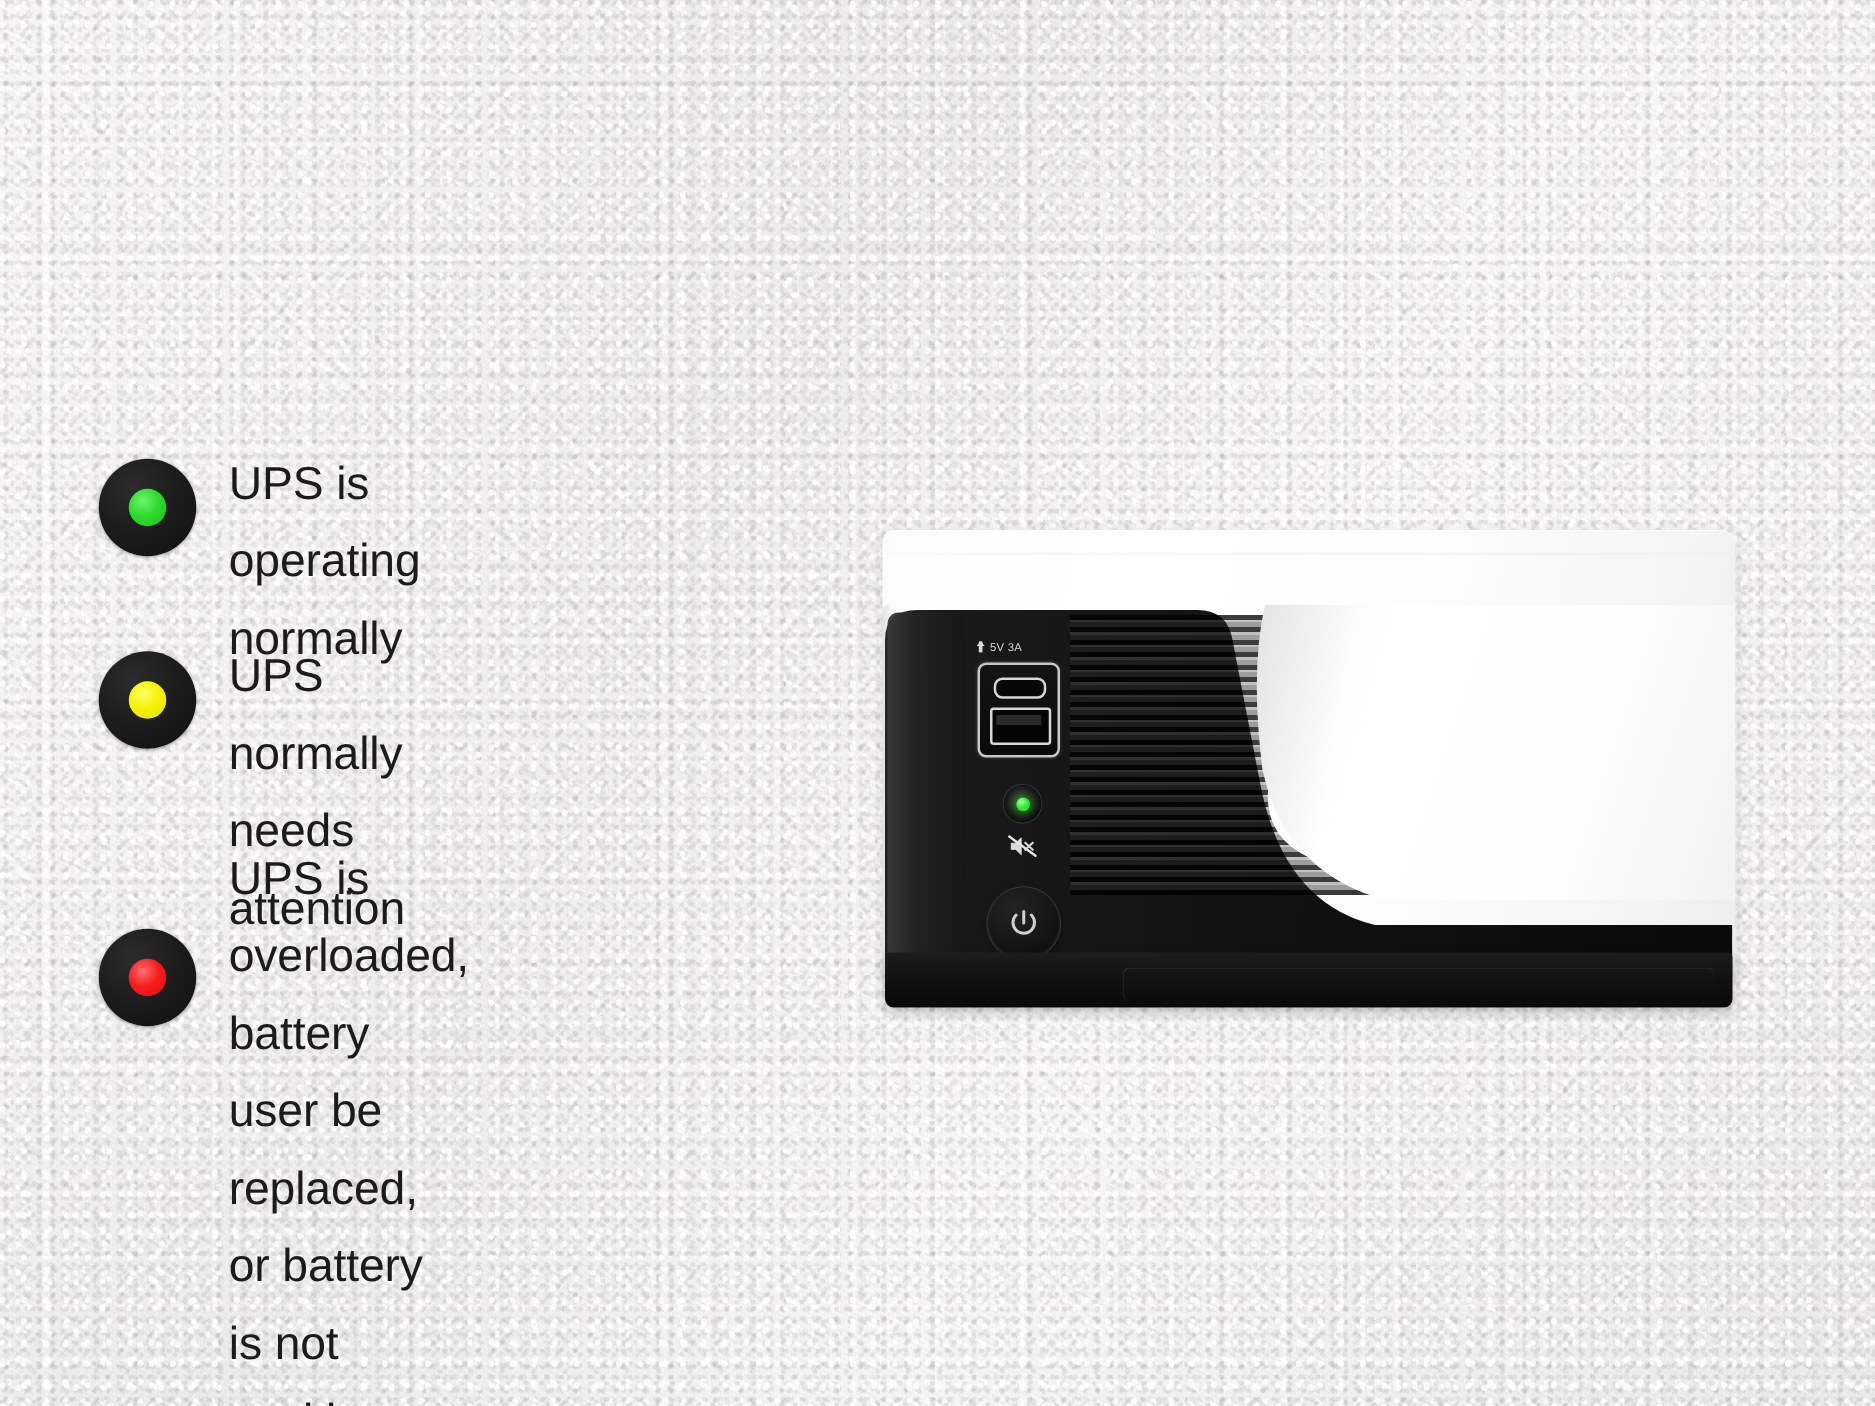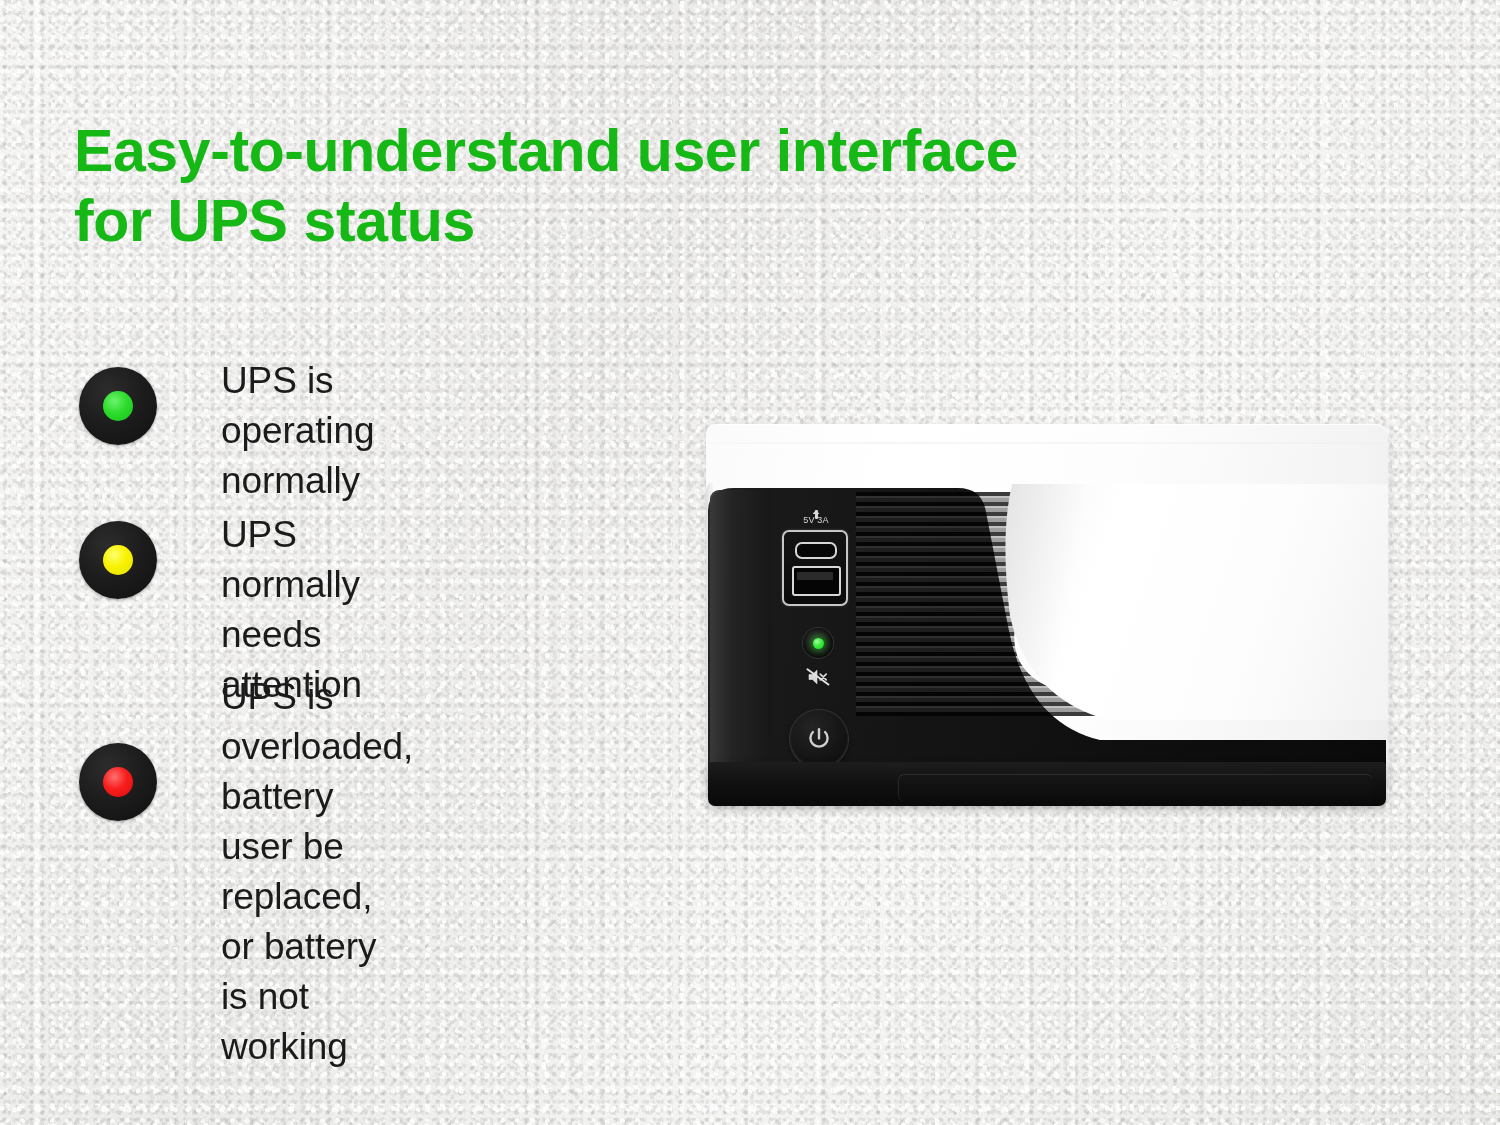--- a/index.html
+++ b/index.html
@@ -114,24 +114,23 @@
   .led-yellow{ background: radial-gradient(circle at 38% 33%, #ffff6e 0%, #f7f200 45%, #e8e000 100%); }
   .led-red   { background: radial-gradient(circle at 38% 33%, #ff7070 0%, #f71d1d 45%, #e00d0d 100%); }
 
   .status-text {
     position: absolute;
     left: 104px;
     color: #1b1b1b;
     font-family: "Liberation Sans", sans-serif;
     font-weight: normal;
     font-size: 37px;
-    line-height: 50px;
+    line-height: 62px;
     white-space: pre-line;
     letter-spacing: -0.1px;
-    margin-left: 38px;
   }
 
   
   #row-normal   { top: 367px; }
   #row-normal .led-bezel  { top: 0px; }
   #row-normal .status-text{ top: -11px; }
 
   #row-attention   { top: 521px; }
   #row-attention .led-bezel  { top: 0px; }
   #row-attention .status-text{ top: -11px; }
@@ -320,21 +319,20 @@
     width: 72px;
     height: 15px;
     display: flex;
     align-items: center;
     gap: 3px;
     color: #d8d8d8;
     font-family: "Liberation Sans", sans-serif;
     font-size: 9px;
     letter-spacing: 0.2px;
     white-space: nowrap;
-    flex-direction: column;
   }
   #port-label .usb-glyph {
     display: inline-block;
     width: 9px;
     height: 9px;
     position: relative;
   }
   #port-label .usb-glyph::before {
     content: "";
     position: absolute;
@@ -413,22 +411,20 @@
 
 <div id="stage">
 
   <div id="bg-texture"></div>
   <div id="bg-grain"></div>
   <div class="speck" style="left:1141px; top:293px; width:4px; height:4px;"></div>
   <div class="speck" style="left:688px; top:982px; width:3px; height:3px;"></div>
   <div class="speck" style="left:1376px; top:1043px; width:3px; height:3px;"></div>
   <div class="speck" style="left:300px; top:268px; width:3px; height:3px;"></div>
 
-  <h1 id="heading">Easy-to-understand user interface
-for UPS status</h1>
 
   <div id="status-list">
 
     <div class="status-row" id="row-normal">
       <div class="led-bezel">
         <div class="led-dot led-green"></div>
       </div>
       <div class="status-text">UPS is operating
 normally</div>
     </div>

